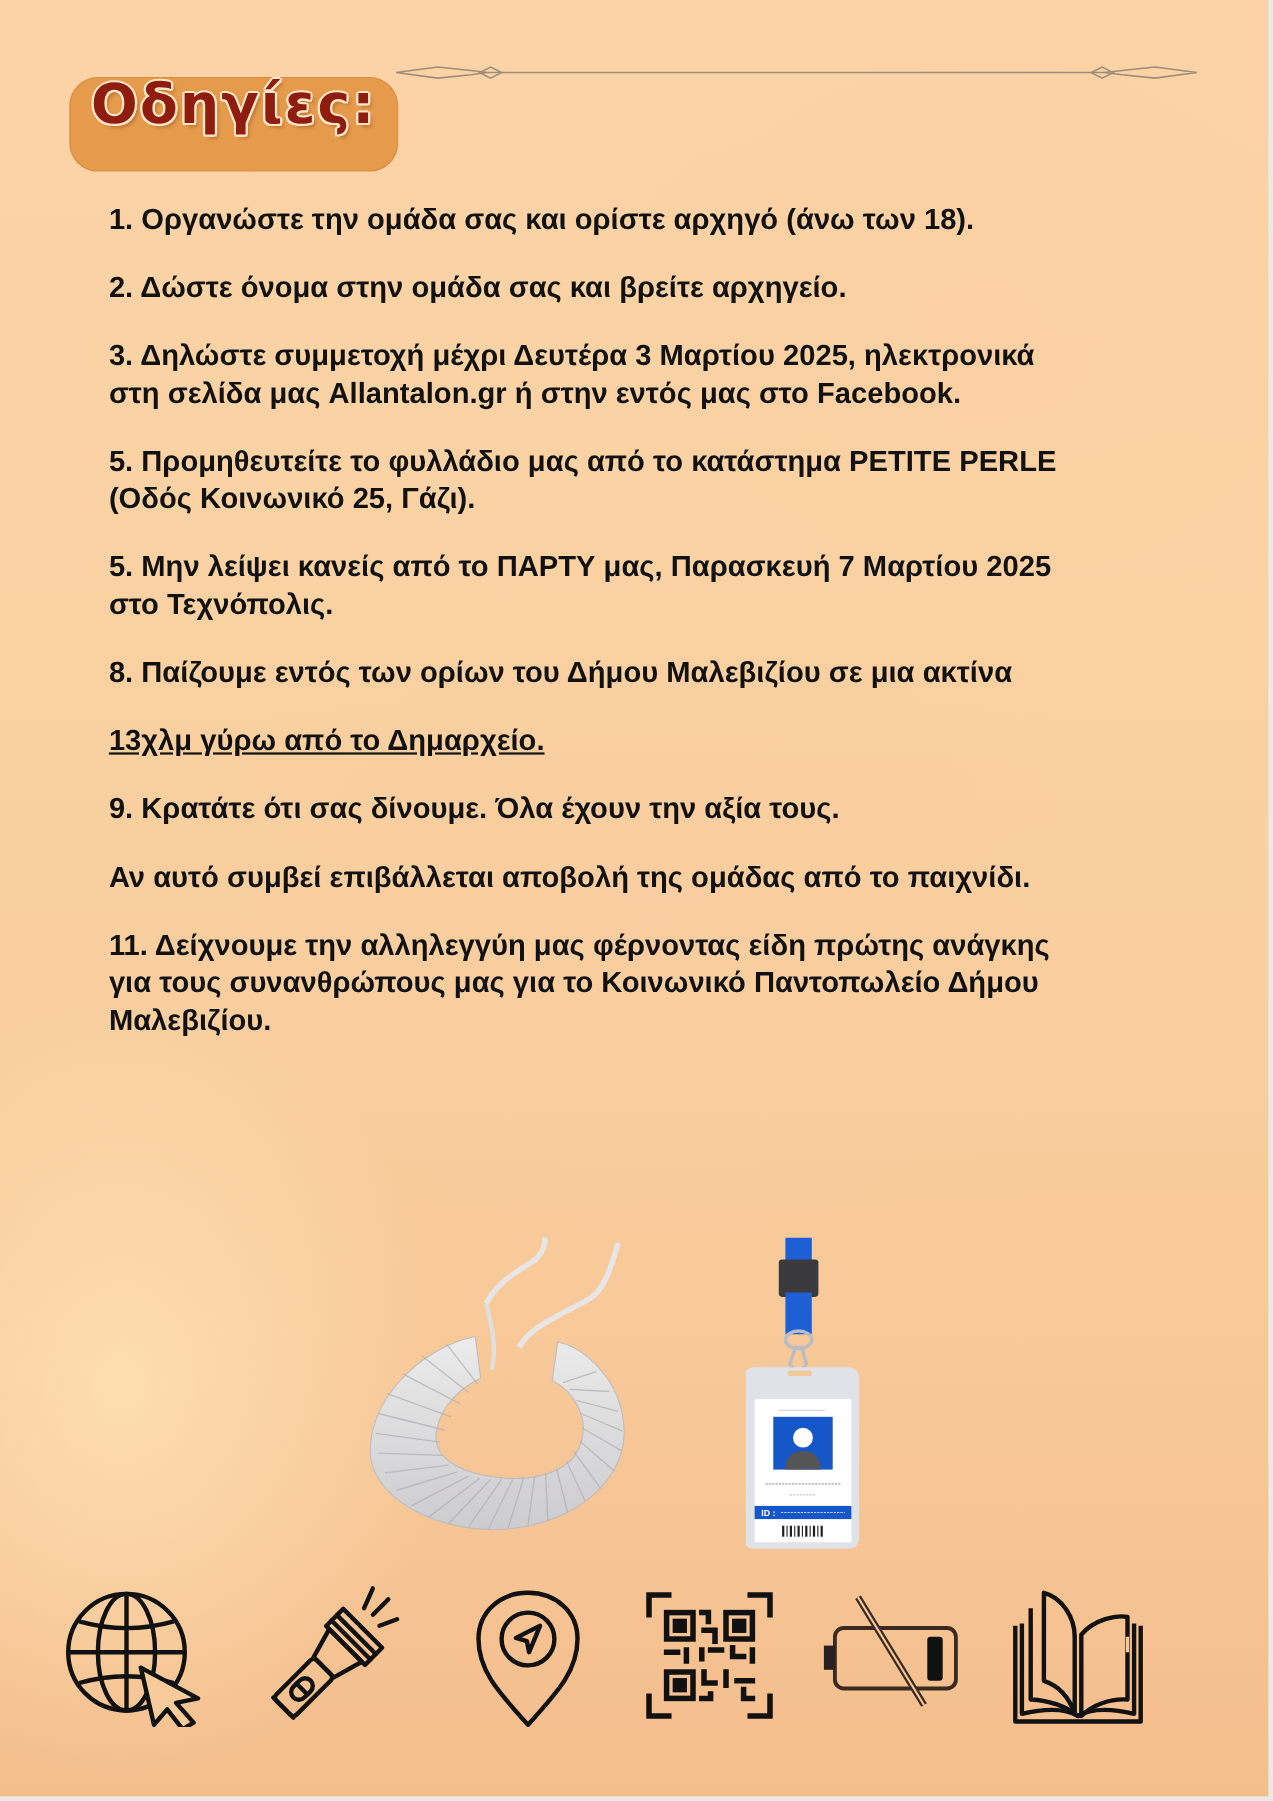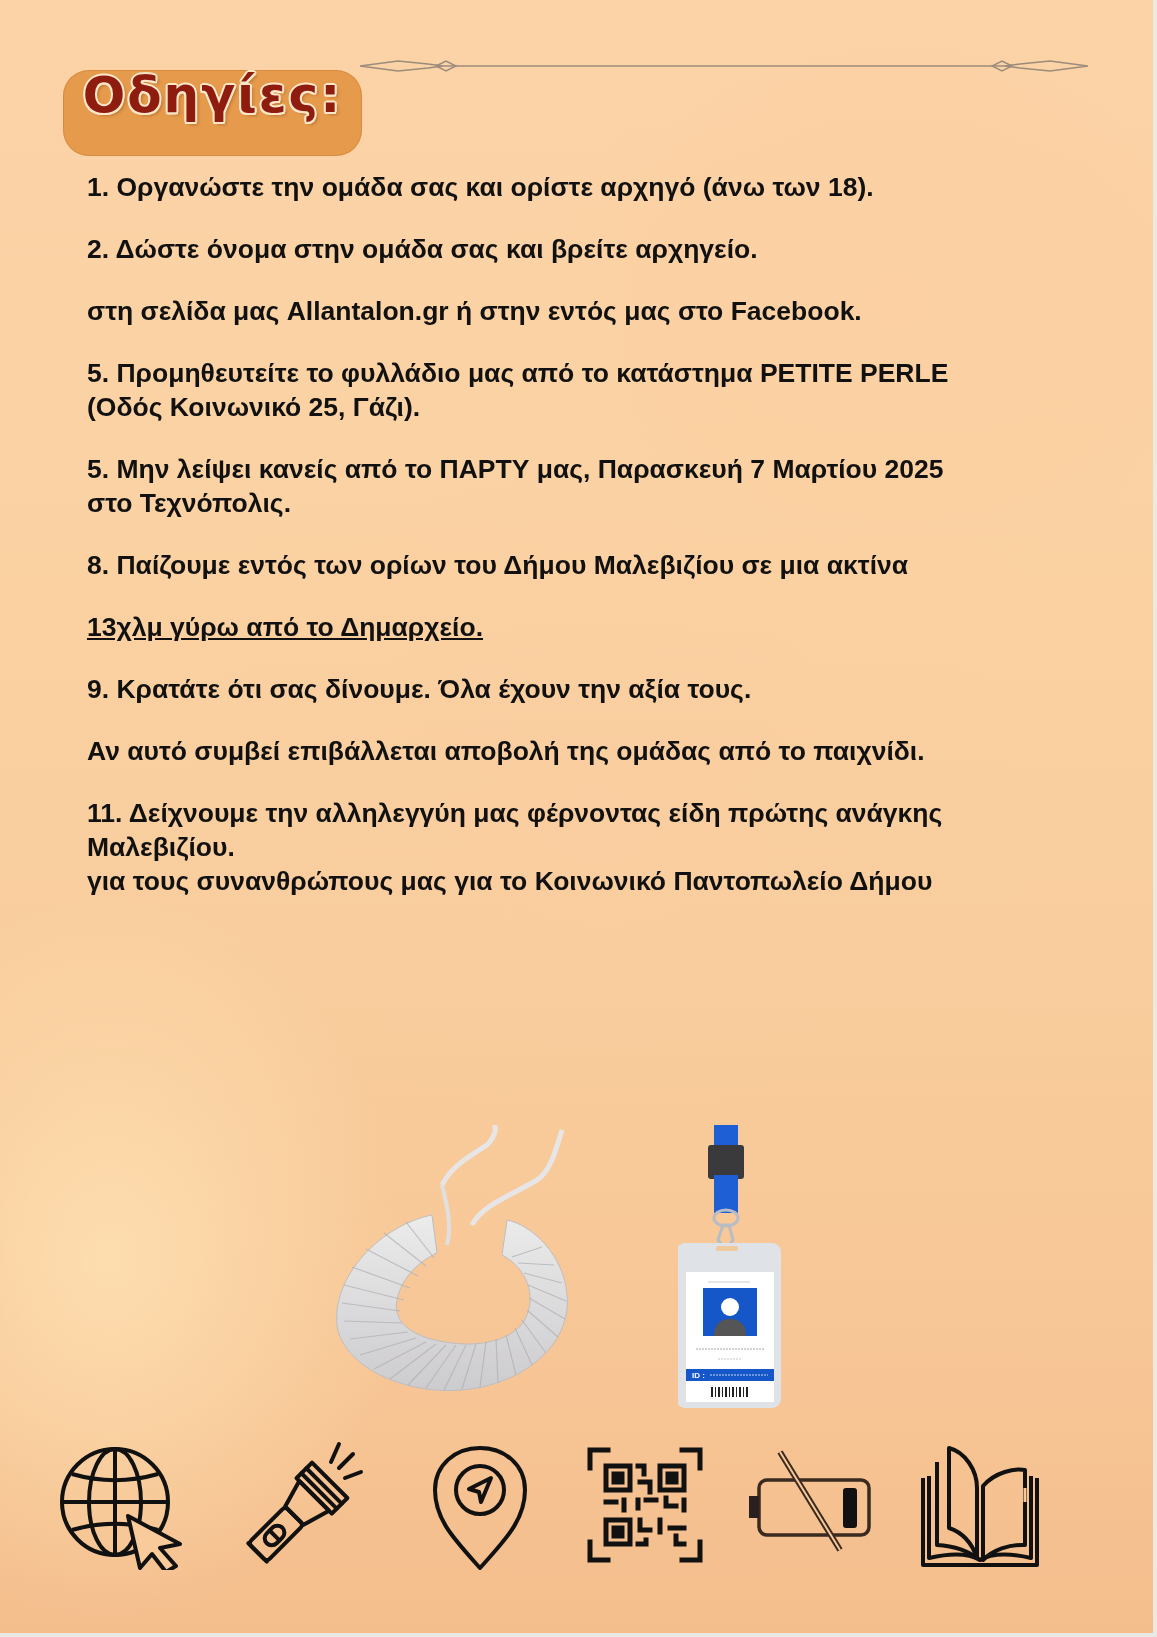--- a/index.html
+++ b/index.html
@@ -33,21 +33,21 @@
       2px 0 0 #fbe7c8, -2px 0 0 #fbe7c8, 0 2px 0 #fbe7c8, 0 -2px 0 #fbe7c8,
       1.5px 1.5px 0 #fbe7c8, -1.5px -1.5px 0 #fbe7c8, 1.5px -1.5px 0 #fbe7c8, -1.5px 1.5px 0 #fbe7c8,
       3px 3px 3px rgba(120,60,10,0.35);
     margin-top: -4px;
   }
   .rules {
     position: absolute; left: 87px; top: 170px; width: 1000px;
     font-size: 26.5px; font-weight: bold; color: #111;
     line-height: 34px;
   }
-  .rule { margin: 0; white-space: nowrap; }
+  .rule { margin: 12px; white-space: nowrap; }
   .rule + .rule { margin-top: 28px; }
   .rule-line { display: block; }
   .rule.split .rule-line + .rule-line { margin-top: 28px; text-decoration: underline; }
   .ruff { position: absolute; left: 322px; top: 1125px; width: 255px; height: 270px; opacity: 0.92; }
   .badge { position: absolute; left: 678px; top: 1125px; width: 120px; height: 290px; }
   .icons {
     position: absolute; left: 60px; top: 1440px; width: 1040px; height: 130px;
   }
   .icon { position: absolute; top: 0; width: 130px; height: 130px; }
   .icon svg { width: 100%; height: 100%; }
@@ -72,20 +72,21 @@
   </div>
 
   <div class="rules" id="rules">
       <div class="rule">
         <span class="rule-line">1. Οργανώστε την ομάδα σας και ορίστε αρχηγό (άνω των 18).</span>
       </div>
       <div class="rule">
         <span class="rule-line">2. Δώστε όνομα στην ομάδα σας και βρείτε αρχηγείο.</span>
       </div>
       <div class="rule">
+        <span class="rule-line">3. Δηλώστε συμμετοχή μέχρι Δευτέρα 3 Μαρτίου 2025, ηλεκτρονικά</span>
         <span class="rule-line">στη σελίδα μας Allantalon.gr ή στην εντός μας στο Facebook.</span>
       </div>
       <div class="rule">
         <span class="rule-line">5. Προμηθευτείτε το φυλλάδιο μας από το κατάστημα PETITE PERLE</span>
         <span class="rule-line">(Οδός Κοινωνικό 25, Γάζι).</span>
       </div>
       <div class="rule">
         <span class="rule-line">5. Μην λείψει κανείς από το ΠΑΡΤΥ μας, Παρασκευή 7 Μαρτίου 2025</span>
         <span class="rule-line">στο Τεχνόπολις.</span>
       </div>
@@ -94,22 +95,22 @@
         <span class="rule-line">13χλμ γύρω από το Δημαρχείο.</span>
       </div>
       <div class="rule">
         <span class="rule-line">9. Κρατάτε ότι σας δίνουμε. Όλα έχουν την αξία τους.</span>
       </div>
       <div class="rule">
         <span class="rule-line">Αν αυτό συμβεί επιβάλλεται αποβολή της ομάδας από το παιχνίδι.</span>
       </div>
       <div class="rule">
         <span class="rule-line">11. Δείχνουμε την αλληλεγγύη μας φέρνοντας είδη πρώτης ανάγκης</span>
+        <span class="rule-line">για τους συνανθρώπους μας για το Κοινωνικό Παντοπωλείο Δήμου</span>
         <span class="rule-line">Μαλεβιζίου.</span>
-        <span class="rule-line">για τους συνανθρώπους μας για το Κοινωνικό Παντοπωλείο Δήμου</span>
       </div>
     </div>
 
   <svg class="ruff" viewBox="0 0 255 270">
     <defs>
       <linearGradient id="rg" x1="0" y1="0" x2="0" y2="1">
         <stop offset="0" stop-color="#eceff3"></stop>
         <stop offset="1" stop-color="#c9ccd3"></stop>
       </linearGradient>
     </defs>

